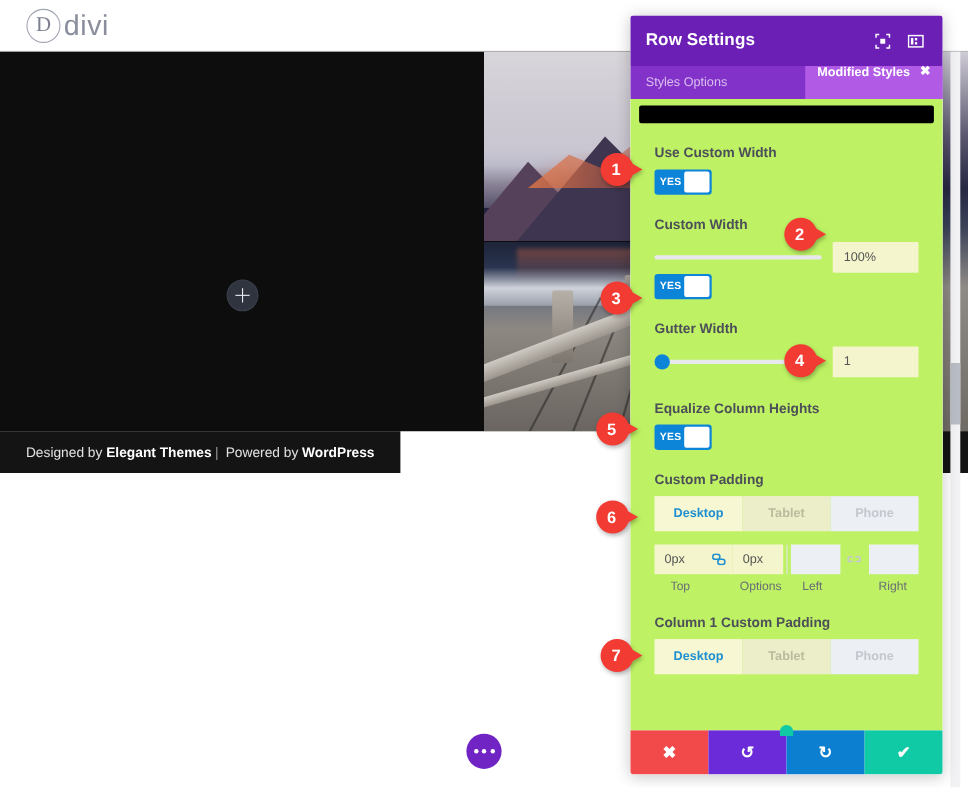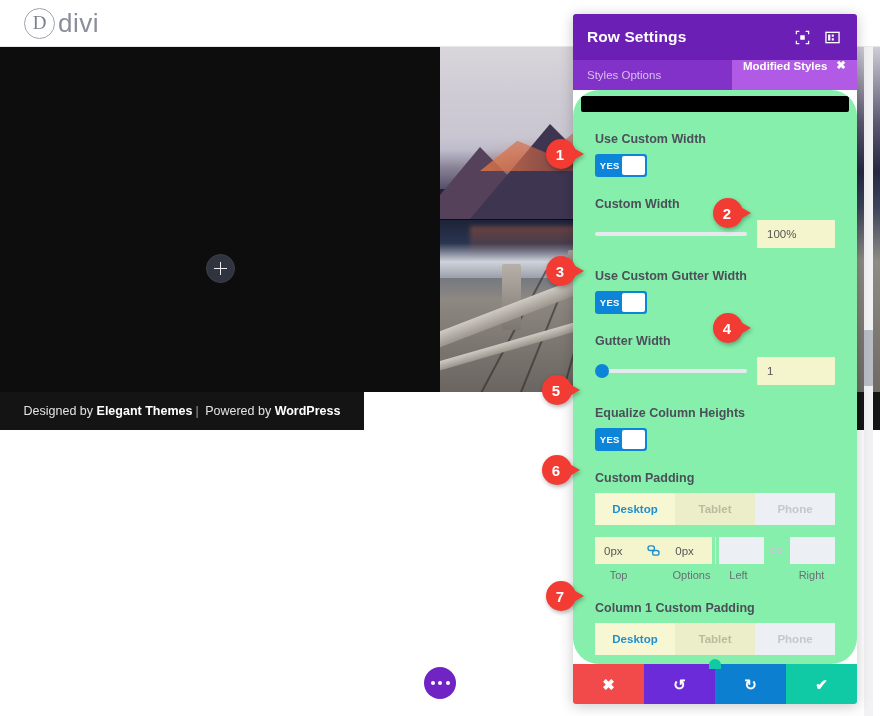--- a/index.html
+++ b/index.html
@@ -153,23 +153,22 @@
   }
   .search-opts { color:#d9bff0; font-size:11.5px; }
   .modified-pill {
     position:absolute; right:0; top:0; height:30px; background:#b05ae6;
     display:flex; padding:0 11px; gap:9px;
   }
   .modified-pill span { color:#fff; font-size:11.5px; font-weight:bold; }
   .pill-x { color:#fff; font-size:12px; font-weight:bold; line-height:1; }
 
   .modal-body {
-    flex:1; overflow:hidden; position:relative; background:#86efac;
+    flex:1; overflow:hidden; position:relative; background:#bef264;
     padding:0 22px;
-    border-radius:26px;
   }
   .scroll-cap {
     margin:6px -14px 0 -14px; height:16px; background:#000; border-radius:2px;
   }
 
   .field-label {
     font-size:12.5px; color:#4c4f58; font-weight:bold; margin-top:20px; margin-bottom:8px;
   }
   .toggle {
     width:52px; height:23px; background:#0c85d9; border-radius:3px;
@@ -359,21 +358,20 @@
         <div class="toggle-txt">YES</div>
         <div class="toggle-knob"></div>
       </div>
 
       <div class="field-label">Custom Width</div>
       <div class="slider-row">
         <div class="slider-track"></div>
         <div class="slider-value">100%</div>
       </div>
 
-      <div class="field-label">Use Custom Gutter Width</div>
       <div class="toggle">
         <div class="toggle-txt">YES</div>
         <div class="toggle-knob"></div>
       </div>
 
       <div class="field-label">Gutter Width</div>
       <div class="slider-row">
         <div class="slider-track">
           <div class="slider-handle"></div>
         </div>

